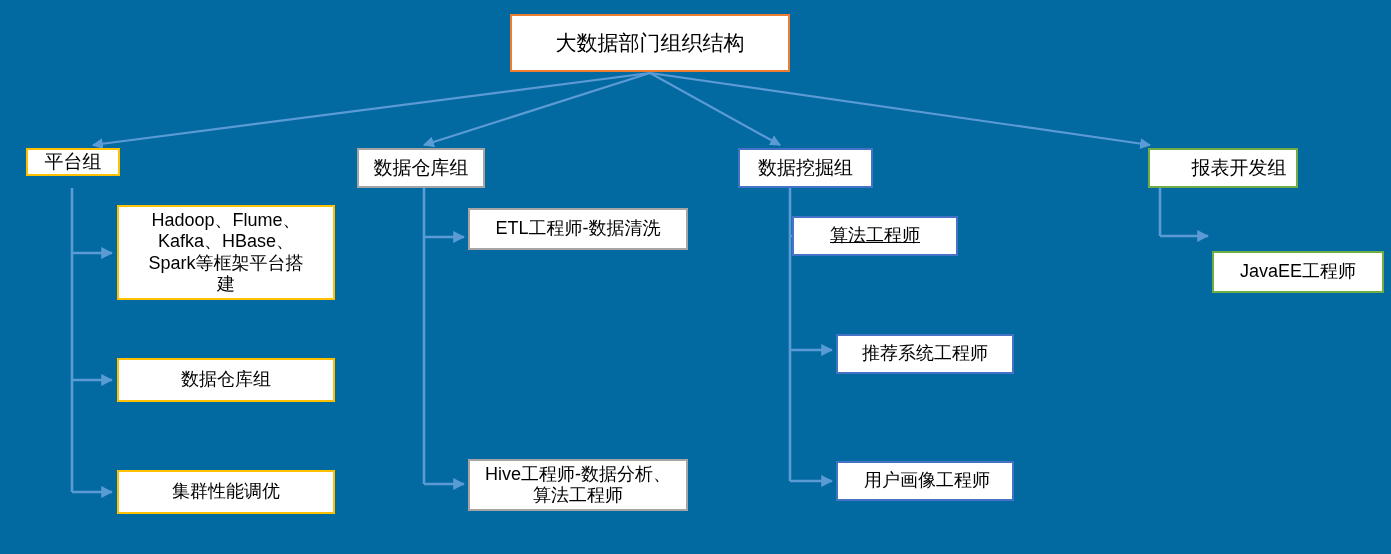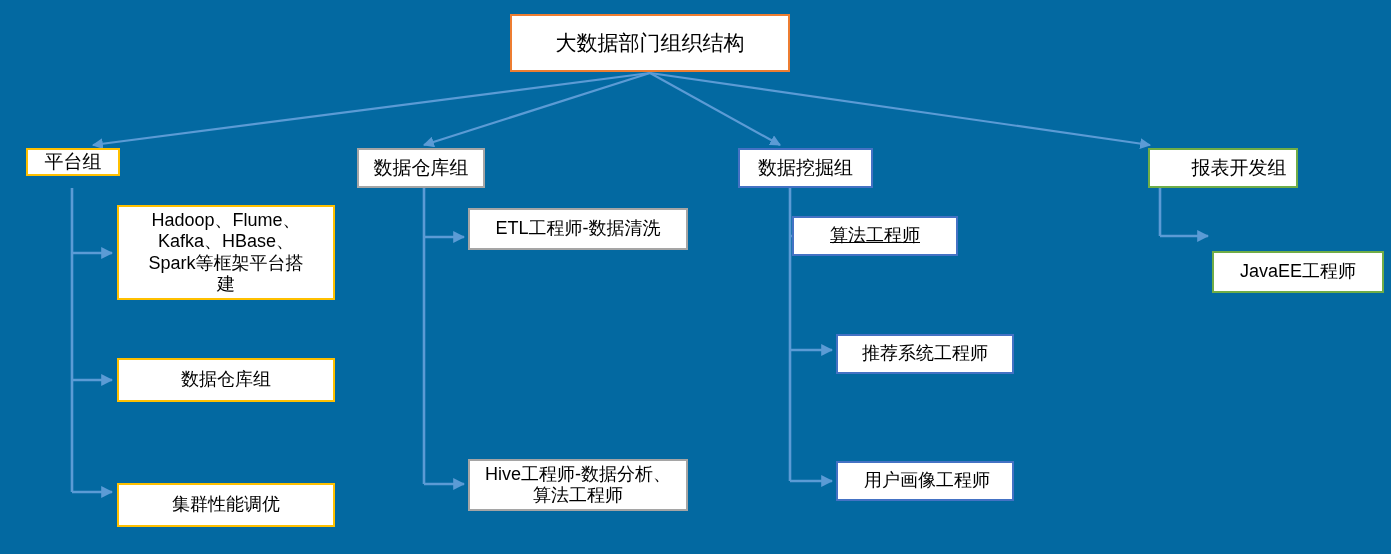--- a/index.html
+++ b/index.html
@@ -111,21 +111,21 @@
   </div>
   <div class="node n-yellow leaf-small" style="left:117px; top:205px; width:218px; height:95px;">
     <span class="node-text">Hadoop、Flume、
 Kafka、HBase、
 Spark等框架平台搭
 建</span>
   </div>
   <div class="node n-yellow leaf-small" style="left:117px; top:358px; width:218px; height:44px;">
     <span class="node-text">数据仓库组</span>
   </div>
-  <div class="node n-yellow leaf-small" style="left:117px; top:470px; width:218px; height:44px;margin-top:13px;">
+  <div class="node n-yellow leaf-small" style="left:117px; top:470px; width:218px; height:44px;">
     <span class="node-text">集群性能调优</span>
   </div>
 
   <div class="node n-gray" style="left:357px; top:148px; width:128px; height:40px;">
     <span class="node-text">数据仓库组</span>
   </div>
   <div class="node n-gray leaf-small" style="left:468px; top:208px; width:220px; height:42px;">
     <span class="node-text">ETL工程师-数据清洗</span>
   </div>
   <div class="node n-gray leaf-small" style="left:468px; top:459px; width:220px; height:52px;">

